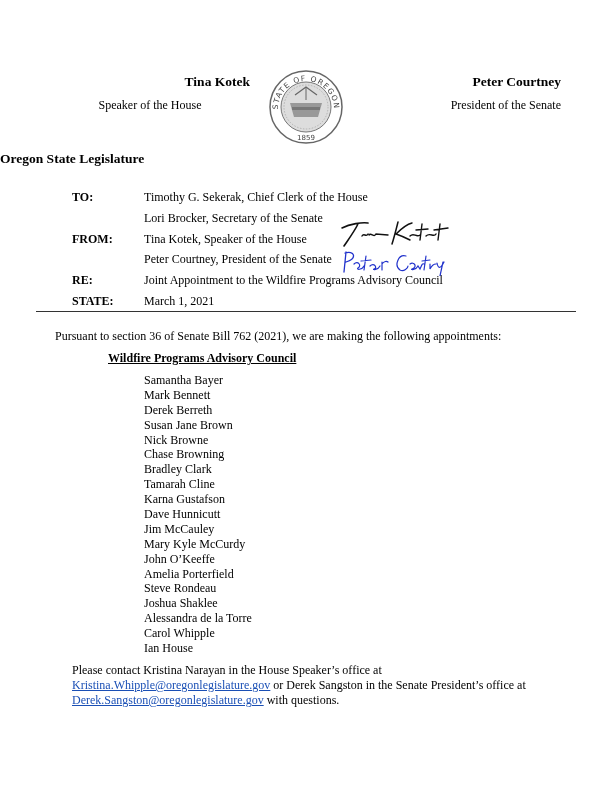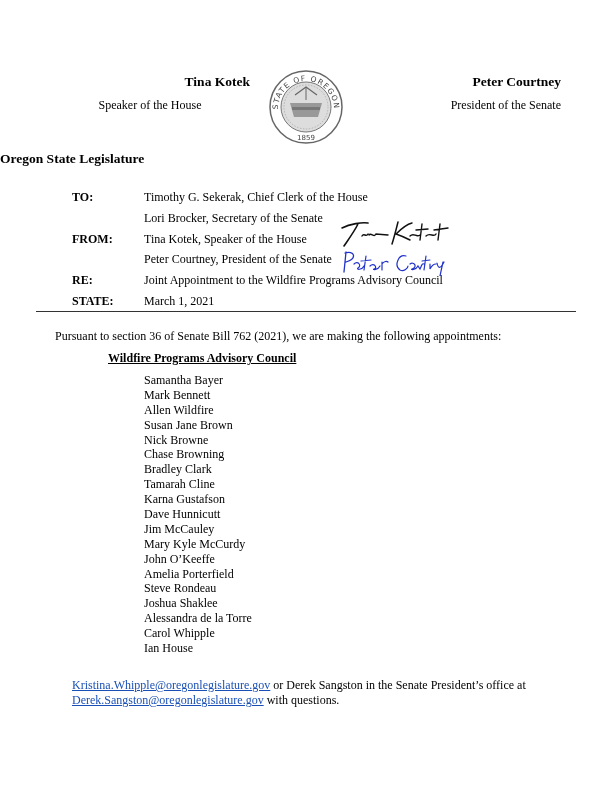--- a/index.html
+++ b/index.html
@@ -78,36 +78,36 @@
 </div>
 
 <div class="rule"></div>
 
 <div class="abs" style="left:55px; top:329px;">Pursuant to section 36 of Senate Bill 762 (2021), we are making the following appointments:</div>
 <div class="abs council-title">Wildfire Programs Advisory Council</div>
 
 <ul class="members">
   <li>Samantha Bayer</li>
   <li>Mark Bennett</li>
-  <li>Allen Wildfire</li>
+  <li>Derek Berreth</li>
   <li>Susan Jane Brown</li>
   <li>Nick Browne</li>
   <li>Chase Browning</li>
   <li>Bradley Clark</li>
   <li>Tamarah Cline</li>
   <li>Karna Gustafson</li>
   <li>Dave Hunnicutt</li>
   <li>Jim McCauley</li>
   <li>Mary Kyle McCurdy</li>
   <li>John O’Keeffe</li>
   <li>Amelia Porterfield</li>
   <li>Steve Rondeau</li>
   <li>Joshua Shaklee</li>
   <li>Alessandra de la Torre</li>
   <li>Carol Whipple</li>
   <li>Ian House</li>
 </ul>
 
 <div class="closing">
-  <br>
+  <span>Please contact Kristina Narayan in the House Speaker’s office at</span><br>
   <a href="#">Kristina.Whipple@oregonlegislature.gov</a><span> or Derek Sangston in the Senate President’s office at</span><br>
   <a href="#">Derek.Sangston@oregonlegislature.gov</a><span> with questions.</span>
 </div>
 
 </body></html>

